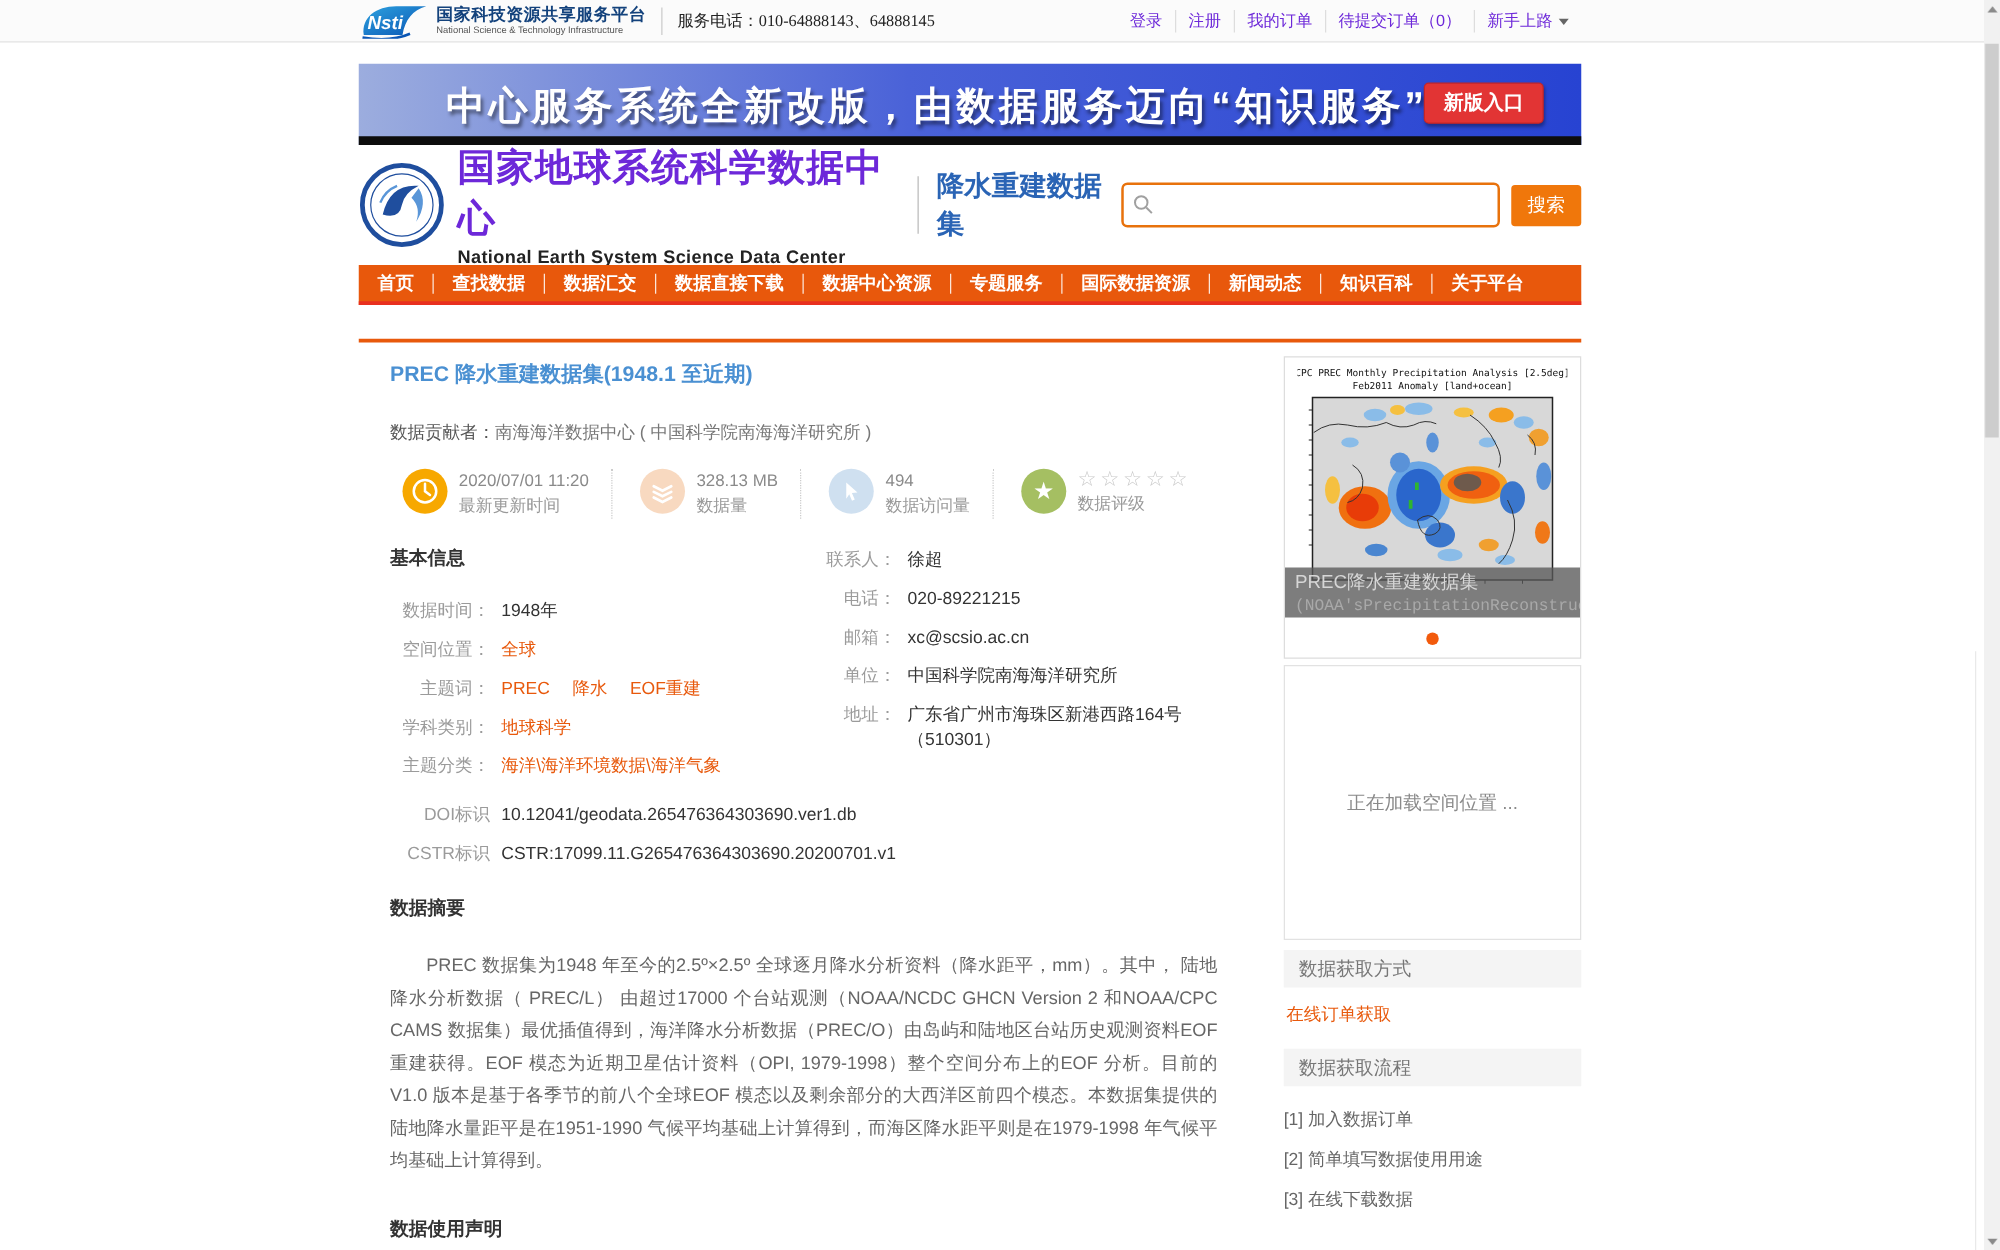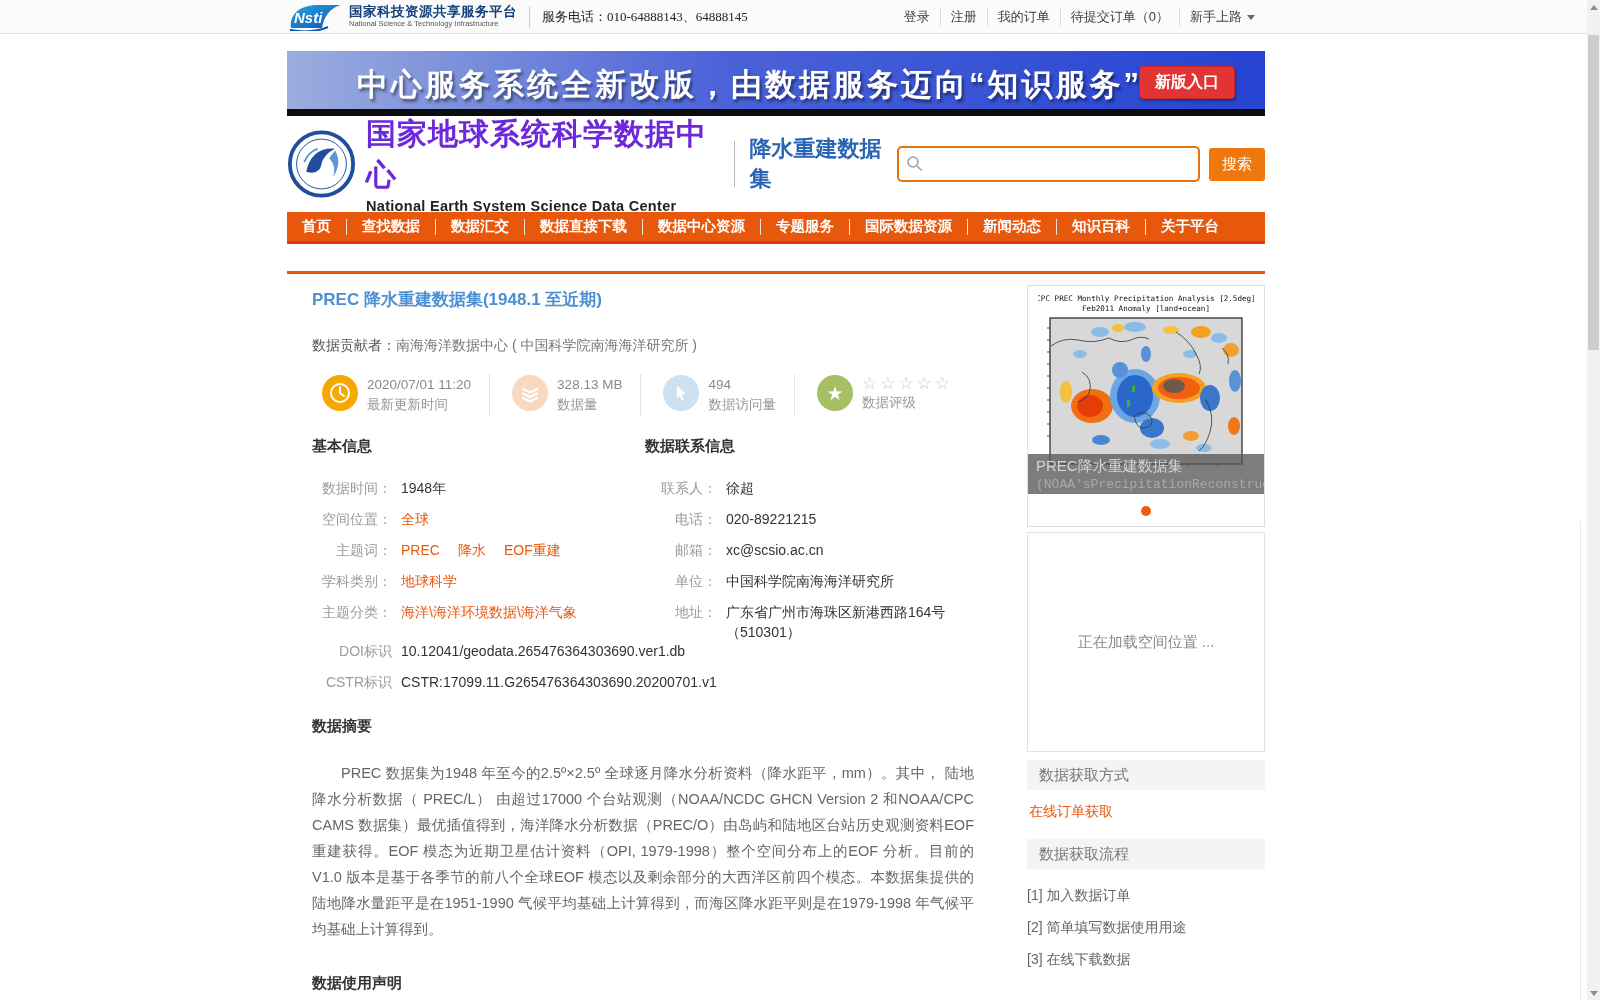--- a/index.html
+++ b/index.html
@@ -9,21 +9,21 @@
 
   
   .topbar { height:34px; background:#fbfbfb; border-bottom:1px solid #e3e3e3; }
   .topbar-in { display:flex; align-items:center; height:100%; }
   .nsti { display:flex; align-items:center; }
   .nsti-text { margin-left:6px; line-height:1.1; }
   .nsti-cn { font-size:13.5px; font-weight:bold; color:#13427c; letter-spacing:.5px; }
   .nsti-en { font-size:7.5px; color:#555; }
   .top-div { width:1px; height:22px; background:#ccc; margin:0 12px; }
   .phone { font-size:13px; color:#222; font-family:"Liberation Serif",serif; }
-  .top-links { margin-left:auto; display:flex; align-items:center; font-size:13px; color:#404040; }
+  .top-links { margin-left:auto; display:flex; align-items:center; font-size:13px; color:#6d28d9; }
   .top-links .tl { padding:0 10px; cursor:pointer; white-space:nowrap; }
   .top-links .tl + .tl { border-left:1px solid #ddd; }
   .tl-caret { display:inline-block; width:0; height:0; border-left:4px solid transparent;
               border-right:4px solid transparent; border-top:5px solid #666; margin-left:5px; vertical-align:middle; }
 
   
   .banner { margin-top:17px; height:65px; position:relative;
             background:linear-gradient(90deg,#9cadde 0%,#4a62d8 45%,#2743d2 100%); }
   .banner-black { position:absolute; left:0; bottom:0; width:100%; height:7px; background:#0d0d0d; }
   .banner-text { position:absolute; left:70px; top:13px; font-size:31px; font-weight:bold; color:#fff;
@@ -284,21 +284,20 @@
             <span class="flabel">DOI标识</span>
             <span class="fvalue">10.12041/geodata.265476364303690.ver1.db</span>
             </div>
           <div class="frow">
             <span class="flabel">CSTR标识</span>
             <span class="fvalue">CSTR:17099.11.G265476364303690.20200701.v1</span>
             </div>
         </div>
 
         <div class="info-right">
-          <div class="sec-h">数据联系信息</div>
           <div class="frow">
             <span class="flabel">联系人：</span>
             <span class="fvalue">徐超</span>
             </div>
           <div class="frow">
             <span class="flabel">电话：</span>
             <span class="fvalue">020-89221215</span>
             </div>
           <div class="frow">
             <span class="flabel">邮箱：</span>

